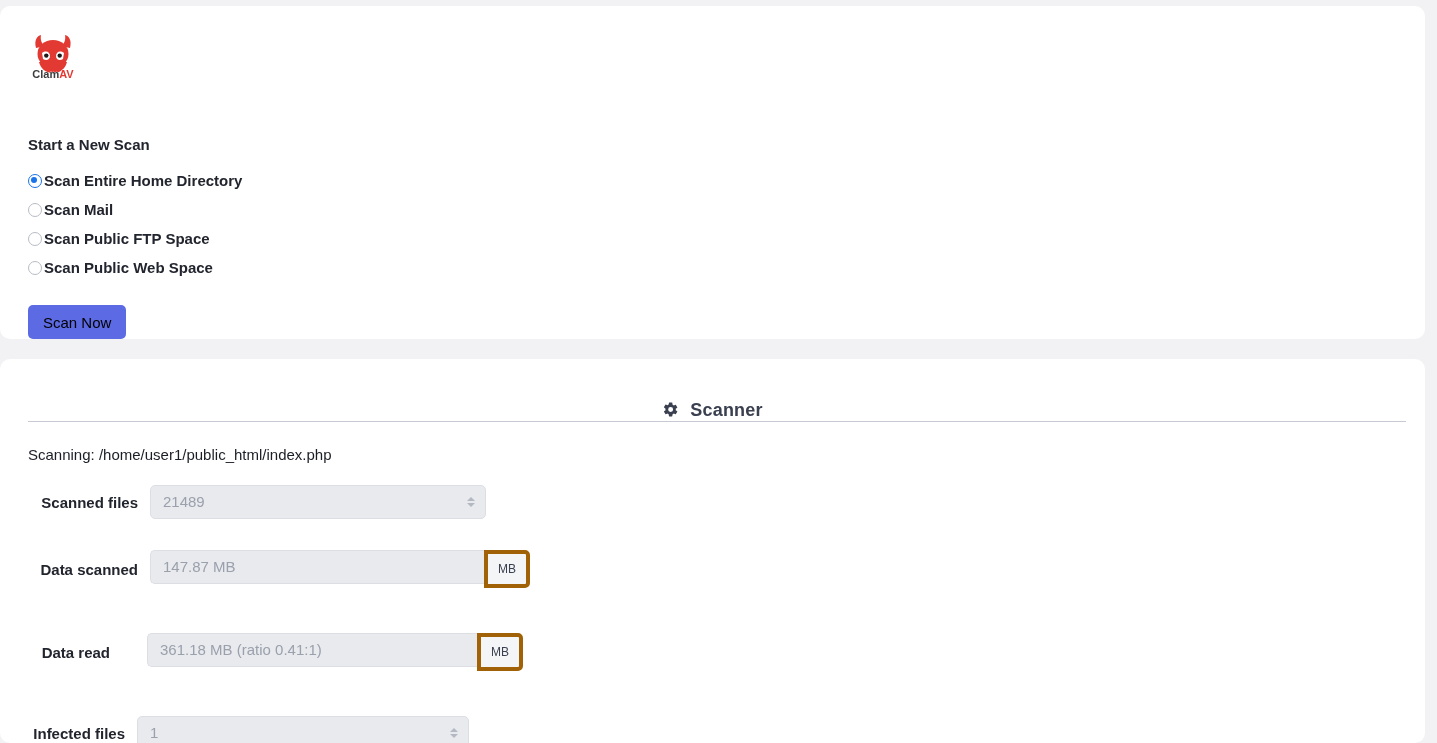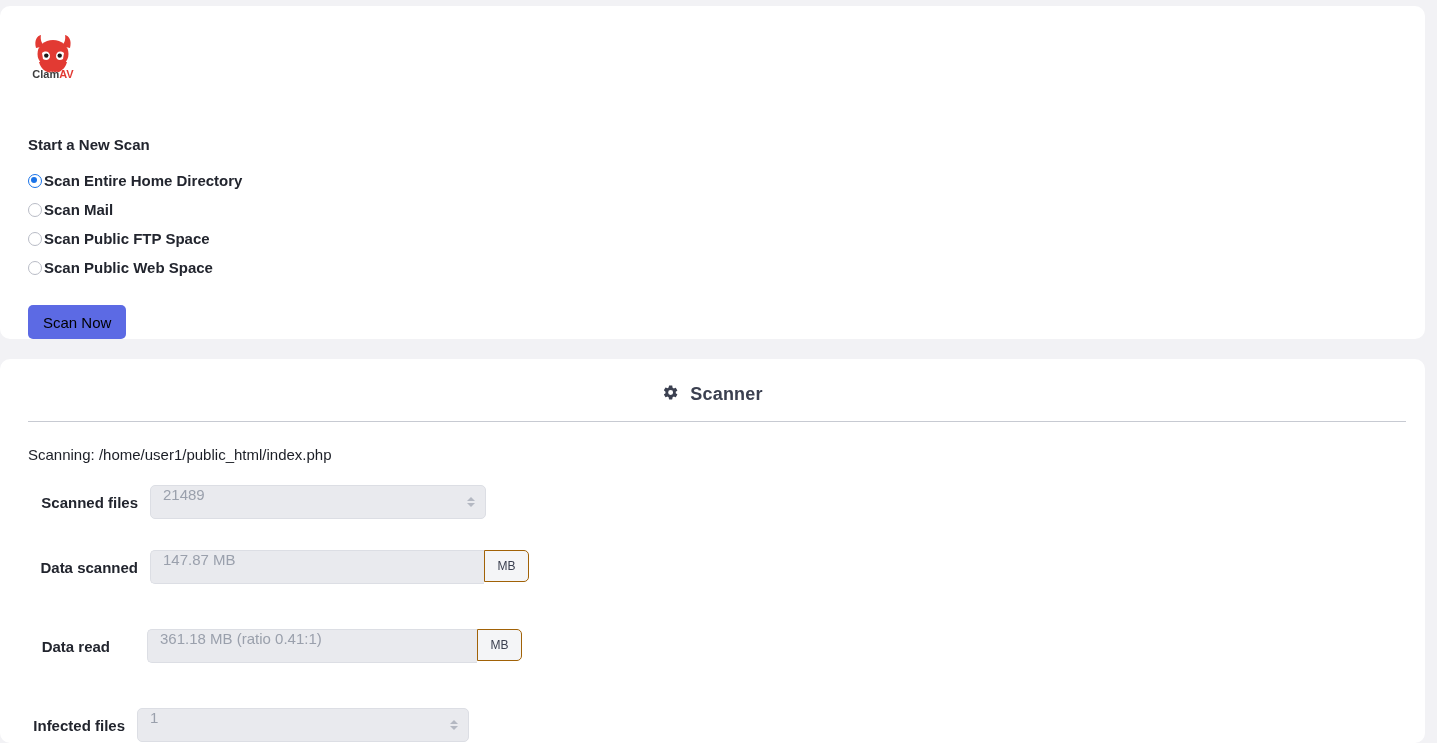--- a/index.html
+++ b/index.html
@@ -130,21 +130,21 @@
     font-size: 15px;
     font-weight: 400;
     cursor: pointer;
     display: inline-flex;
     align-items: center;
   }
 
   
   .scanner-title {
     display: flex;
-    align-items: center;
+    align-items: flex-end;
     justify-content: center;
     gap: 11px;
     height: 62px;
     padding-top: 8px;
   }
 
   .scanner-title .label {
     font-size: 18px;
     font-weight: 700;
     color: #3b4050;
@@ -188,22 +188,22 @@
     align-items: stretch;
     margin-left: 12px;
   }
 
   .fake-input {
     background: #e9eaee;
     border: 1px solid #dcdee4;
     border-radius: 5px;
     height: 34px;
     display: flex;
-    align-items: flex-start;
-    padding: 0 12px;
+    align-items: flex-end;
+    padding: 8px 12px;
     color: #9aa0ac;
     font-size: 15px;
     font-family: "Liberation Sans", sans-serif;
     position: relative;
   }
 
   .fake-input.with-addon {
     border-top-right-radius: 0;
     border-bottom-right-radius: 0;
     border-right: none;
@@ -227,21 +227,21 @@
     display: block;
     width: 0; height: 0;
     border-left: 4.5px solid transparent;
     border-right: 4.5px solid transparent;
   }
   .spinner i.up   { border-bottom: 4.5px solid #b4b8c2; }
   .spinner i.down { border-top: 4.5px solid #b4b8c2; }
 
   .addon {
     background: #f4f5f7;
-    border: 1px solid #a16207;
+    border: 4px solid #a16207;
     border-top-right-radius: 5px;
     border-bottom-right-radius: 5px;
     height: 22px;
     min-width: 45px;
     display: flex;
     align-items: center;
     justify-content: center;
     font-size: 12px;
     color: #3b4050;
     padding: 15px 10px;

